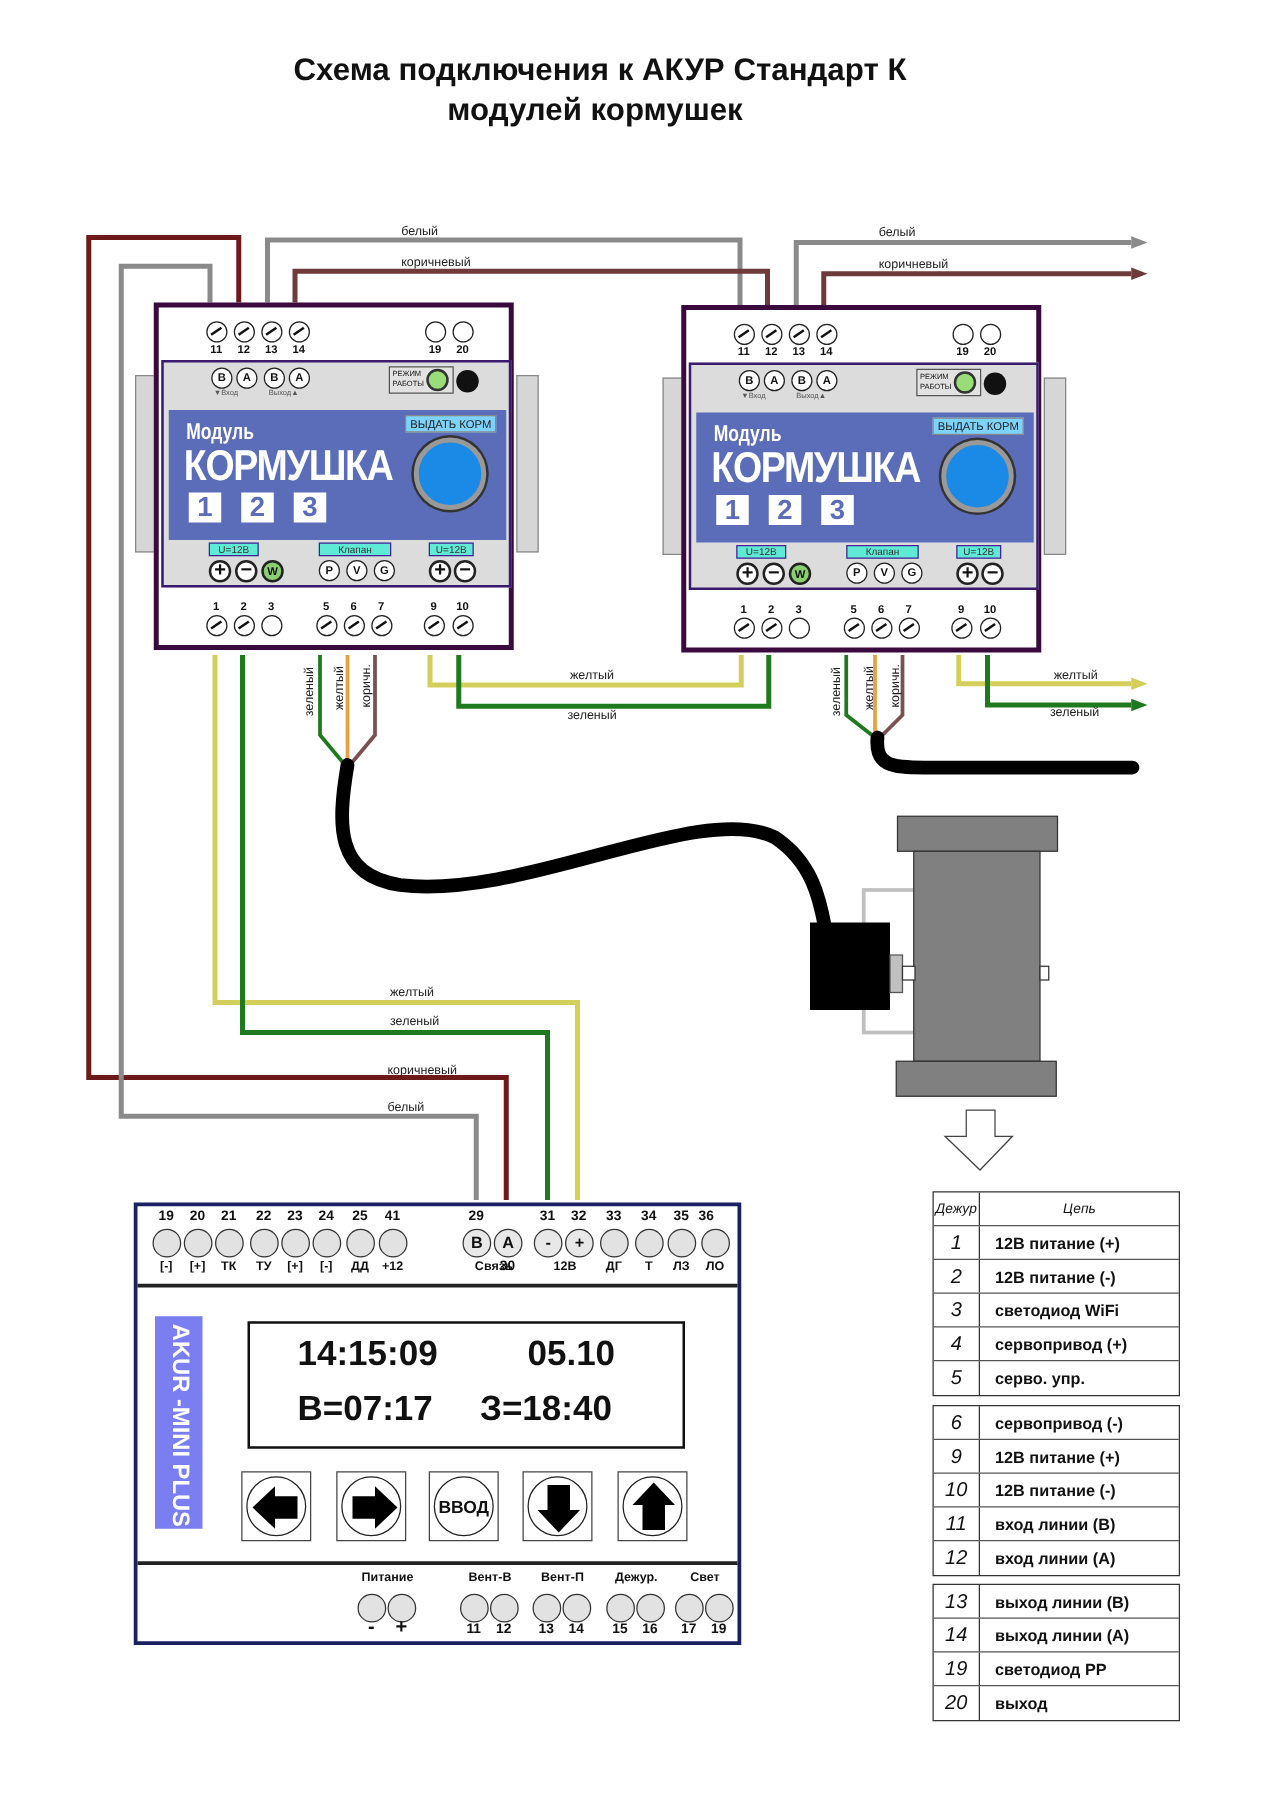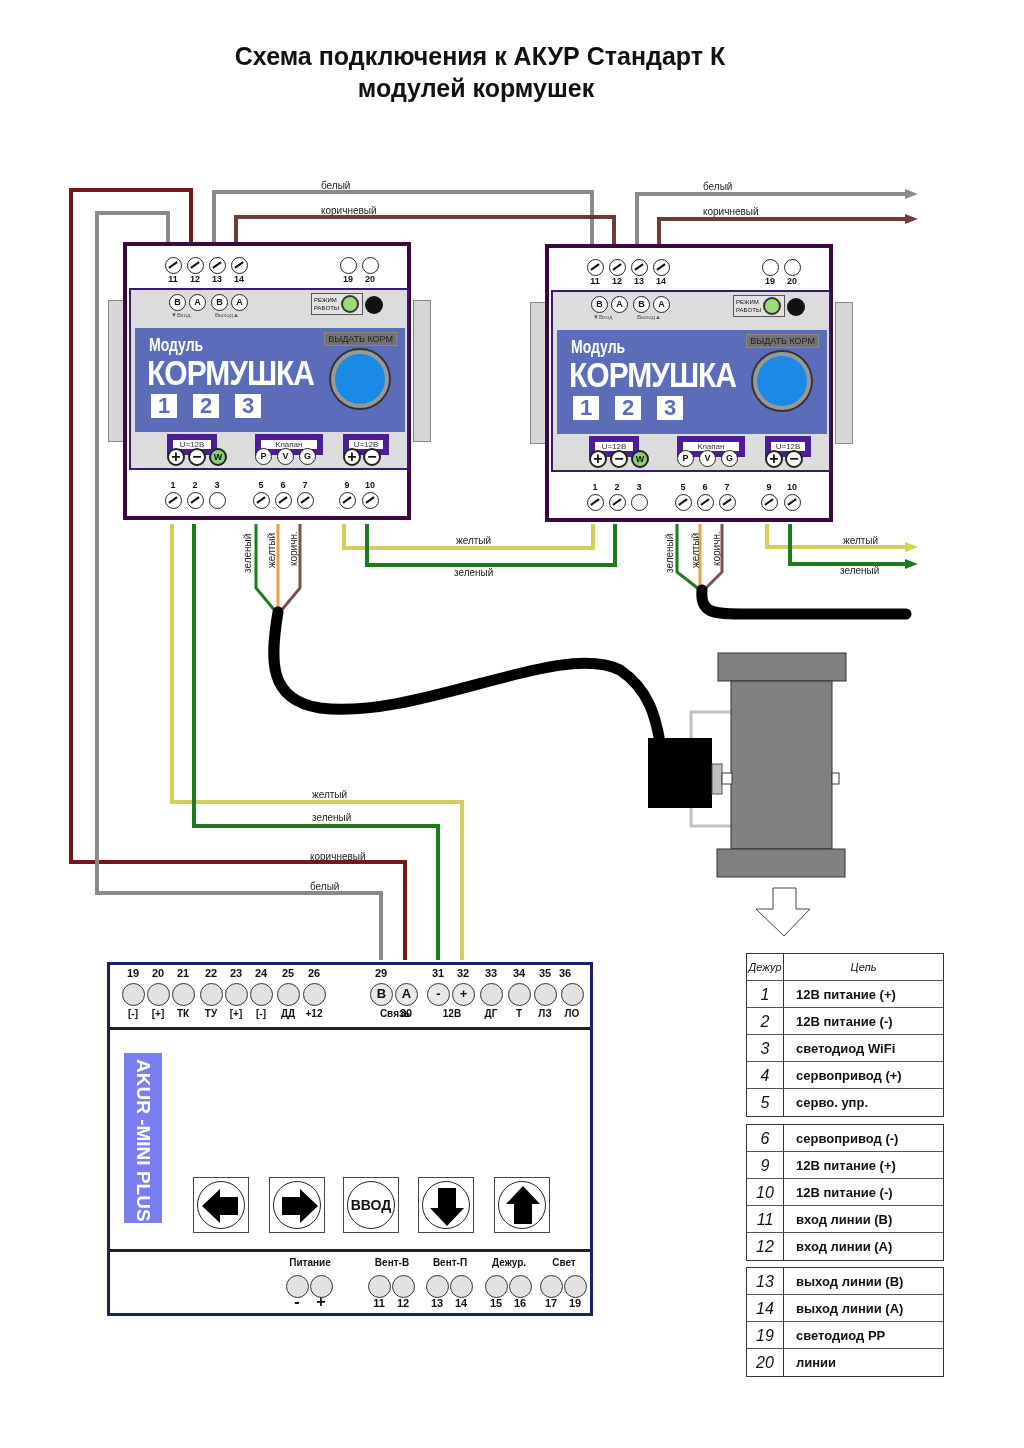--- a/index.html
+++ b/index.html
@@ -12,29 +12,29 @@
 
   
   .module{position:absolute;width:288px;height:278px;border:4px solid #3a0a3e;background:#fff;box-sizing:border-box;}
   .mod-rail{position:absolute;width:16px;height:140px;top:58px;background:#d6d6d6;border:1px solid #888;}
   .mod-face{position:absolute;left:2px;top:42px;width:280px;height:182px;background:#dcdcdc;border:2px solid #3a1a6e;box-sizing:border-box;}
   .mod-blue{position:absolute;left:4px;top:38px;width:270px;height:104px;background:#5b6db8;}
   .mod-word1{position:absolute;left:14px;top:6px;color:#fff;font-size:14px;font-weight:bold;transform:scaleY(1.3);transform-origin:left top;}
   .mod-word2{position:absolute;left:12px;top:26px;color:#fff;font-size:30px;font-weight:bold;letter-spacing:-1px;transform:scaleY(1.15);transform-origin:left top;}
   .digits{position:absolute;left:16px;top:66px;display:flex;gap:16px;}
   .digit{width:26px;height:24px;background:#fff;color:#5b6db8;font-weight:bold;font-size:22px;line-height:24px;text-align:center;}
-  .feed-label{position:absolute;right:8px;top:4px;background:#737373;border:1px solid #888;font-size:9px;padding:1px 3px;color:#222;}
+  .feed-label{position:absolute;right:8px;top:4px;background:#7dd3fc;border:1px solid #888;font-size:9px;padding:1px 3px;color:#222;}
   .feed-btn{position:absolute;right:16px;top:22px;width:58px;height:58px;border-radius:50%;background:#1a8ae6;border:4px solid #999;box-sizing:border-box;box-shadow:0 0 0 2px #333;}
   .term{position:absolute;width:17px;height:17px;border:1.5px solid #222;border-radius:50%;background:#fff;box-sizing:border-box;}
   .term.slash::after{content:"";position:absolute;left:2px;top:6px;width:10px;height:2px;background:#111;transform:rotate(-35deg);}
   .tnum{position:absolute;font-size:9px;font-weight:bold;text-align:center;width:20px;}
   .bterm{position:absolute;width:17px;height:17px;border:1.5px solid #222;border-radius:50%;background:#fff;font-size:9px;font-weight:bold;text-align:center;line-height:14px;box-sizing:border-box;}
   .pm{position:absolute;width:18px;height:18px;border:2px solid #222;border-radius:50%;background:#fff;font-size:16px;font-weight:bold;text-align:center;line-height:13px;box-sizing:border-box;}
   .pm.w{background:#8bd070;font-size:9px;line-height:14px;}
-  .smlbl{position:absolute;font-size:8px;background:#ffffff;border:6px solid #4c1d95;text-align:center;color:#333;}
+  .smlbl{position:absolute;font-size:8px;background:#5eead4;border:1px solid #4c1d95;text-align:center;color:#333;}
   .mode-box{position:absolute;left:180px;top:3px;width:52px;height:22px;border:1px solid #555;background:#e2e2e2;font-size:6px;line-height:8px;padding:2px;box-sizing:border-box;}
   .led-g{position:absolute;left:210px;top:5px;width:18px;height:18px;border-radius:50%;background:#9adc7a;border:2px solid #333;box-sizing:border-box;}
   .led-k{position:absolute;left:234px;top:6px;width:18px;height:18px;border-radius:50%;background:#111;}
   .tiny{position:absolute;font-size:6px;color:#555;}
 
   
   .akur{position:absolute;left:107px;top:962px;width:486px;height:354px;border:3px solid #1a2060;background:#fff;box-sizing:border-box;}
   .akur-top{position:absolute;left:0;top:0;width:100%;height:62px;border-bottom:3px solid #222;}
   .akur-mid{position:absolute;left:0;top:68px;width:100%;height:216px;border-bottom:3px solid #222;}
   .akur-bot{position:absolute;left:0;top:290px;width:100%;height:58px;}
@@ -284,21 +284,21 @@
       <div class="glbl" style="left: 88px; width: 26px; top: 43px;">ТУ</div>
       <div class="gnum" style="left: 113px; top: 2px;">23</div>
       <div class="gt" style="left: 115px; top: 18px;"></div>
       <div class="glbl" style="left: 113px; width: 26px; top: 43px;">[+]</div>
       <div class="gnum" style="left: 138px; top: 2px;">24</div>
       <div class="gt" style="left: 140px; top: 18px;"></div>
       <div class="glbl" style="left: 138px; width: 26px; top: 43px;">[-]</div>
       <div class="gnum" style="left: 165px; top: 2px;">25</div>
       <div class="gt" style="left: 167px; top: 18px;"></div>
       <div class="glbl" style="left: 165px; width: 26px; top: 43px;">ДД</div>
-      <div class="gnum" style="left: 191px; top: 2px;">26</div>
+      <div class="gnum" style="left: 191px; top: 2px;">41</div>
       <div class="gt" style="left: 193px; top: 18px;"></div>
       <div class="glbl" style="left: 191px; width: 26px; top: 43px;">+12</div>
       <div class="gnum" style="left: 258px; top: 2px;">29</div>
       <div class="gt" style="left: 260px; top: 18px; background: rgb(232, 232, 232);">B</div>
       <div class="gnum" style="left: 283px; top: 2px; margin-top: 40px;">30</div>
       <div class="gt" style="left: 285px; top: 18px; background: rgb(232, 232, 232);">A</div>
       <div class="gnum" style="left: 315px; top: 2px;">31</div>
       <div class="gt" style="left: 317px; top: 18px; background: rgb(232, 232, 232);">-</div>
       <div class="gnum" style="left: 340px; top: 2px;">32</div>
       <div class="gt" style="left: 342px; top: 18px; background: rgb(232, 232, 232);">+</div>
@@ -314,20 +314,26 @@
       <div class="gnum" style="left: 442px; top: 2px;">36</div>
       <div class="gt" style="left: 451px; top: 18px;"></div>
       <div class="glbl" style="left: 449px; width: 26px; top: 43px;">ЛО</div>
       <div class="glbl" style="left: 260px; width: 50px; top: 43px;">Связь</div>
       <div class="glbl" style="left: 317px; width: 50px; top: 43px;">12В</div>
     </div>
   <div class="akur-mid">
     <div class="brand">
         <span>AKUR -MINI PLUS</span>
       </div>
+    <div class="lcd">
+      <div class="lcd-line" style="left:38px;top:8px;">14:15:09</div>
+      <div class="lcd-line" style="left:222px;top:8px;">05.10</div>
+      <div class="lcd-line" style="left:38px;top:52px;">В=07:17</div>
+      <div class="lcd-line" style="left:184px;top:52px;">З=18:40</div>
+    </div>
     <div class="kbtn" style="left:83px;">
         <div class="c"></div>
       <svg style="position:absolute;left:0;top:0;" width="56" height="56">
           <polygon points="8,28 26,11 26,19 44,19 44,37 26,37 26,45" fill="#000"></polygon>
         </svg>
       </div>
     <div class="kbtn" style="left:159px;">
         <div class="c"></div>
       <svg style="position:absolute;left:0;top:0;" width="56" height="56">
           <polygon points="48,28 30,11 30,19 12,19 12,37 30,37 30,45" fill="#000"></polygon>
@@ -436,16 +442,16 @@
       <div class="tr">
         <div class="tc1">14</div>
         <div class="tc2">выход линии (А)</div>
       </div>
       <div class="tr">
         <div class="tc1">19</div>
         <div class="tc2">светодиод РР</div>
       </div>
       <div class="tr">
         <div class="tc1">20</div>
-        <div class="tc2">линии</div>
+        <div class="tc2">выход</div>
       </div>
     </div>
   </div>
 
 </body></html>

